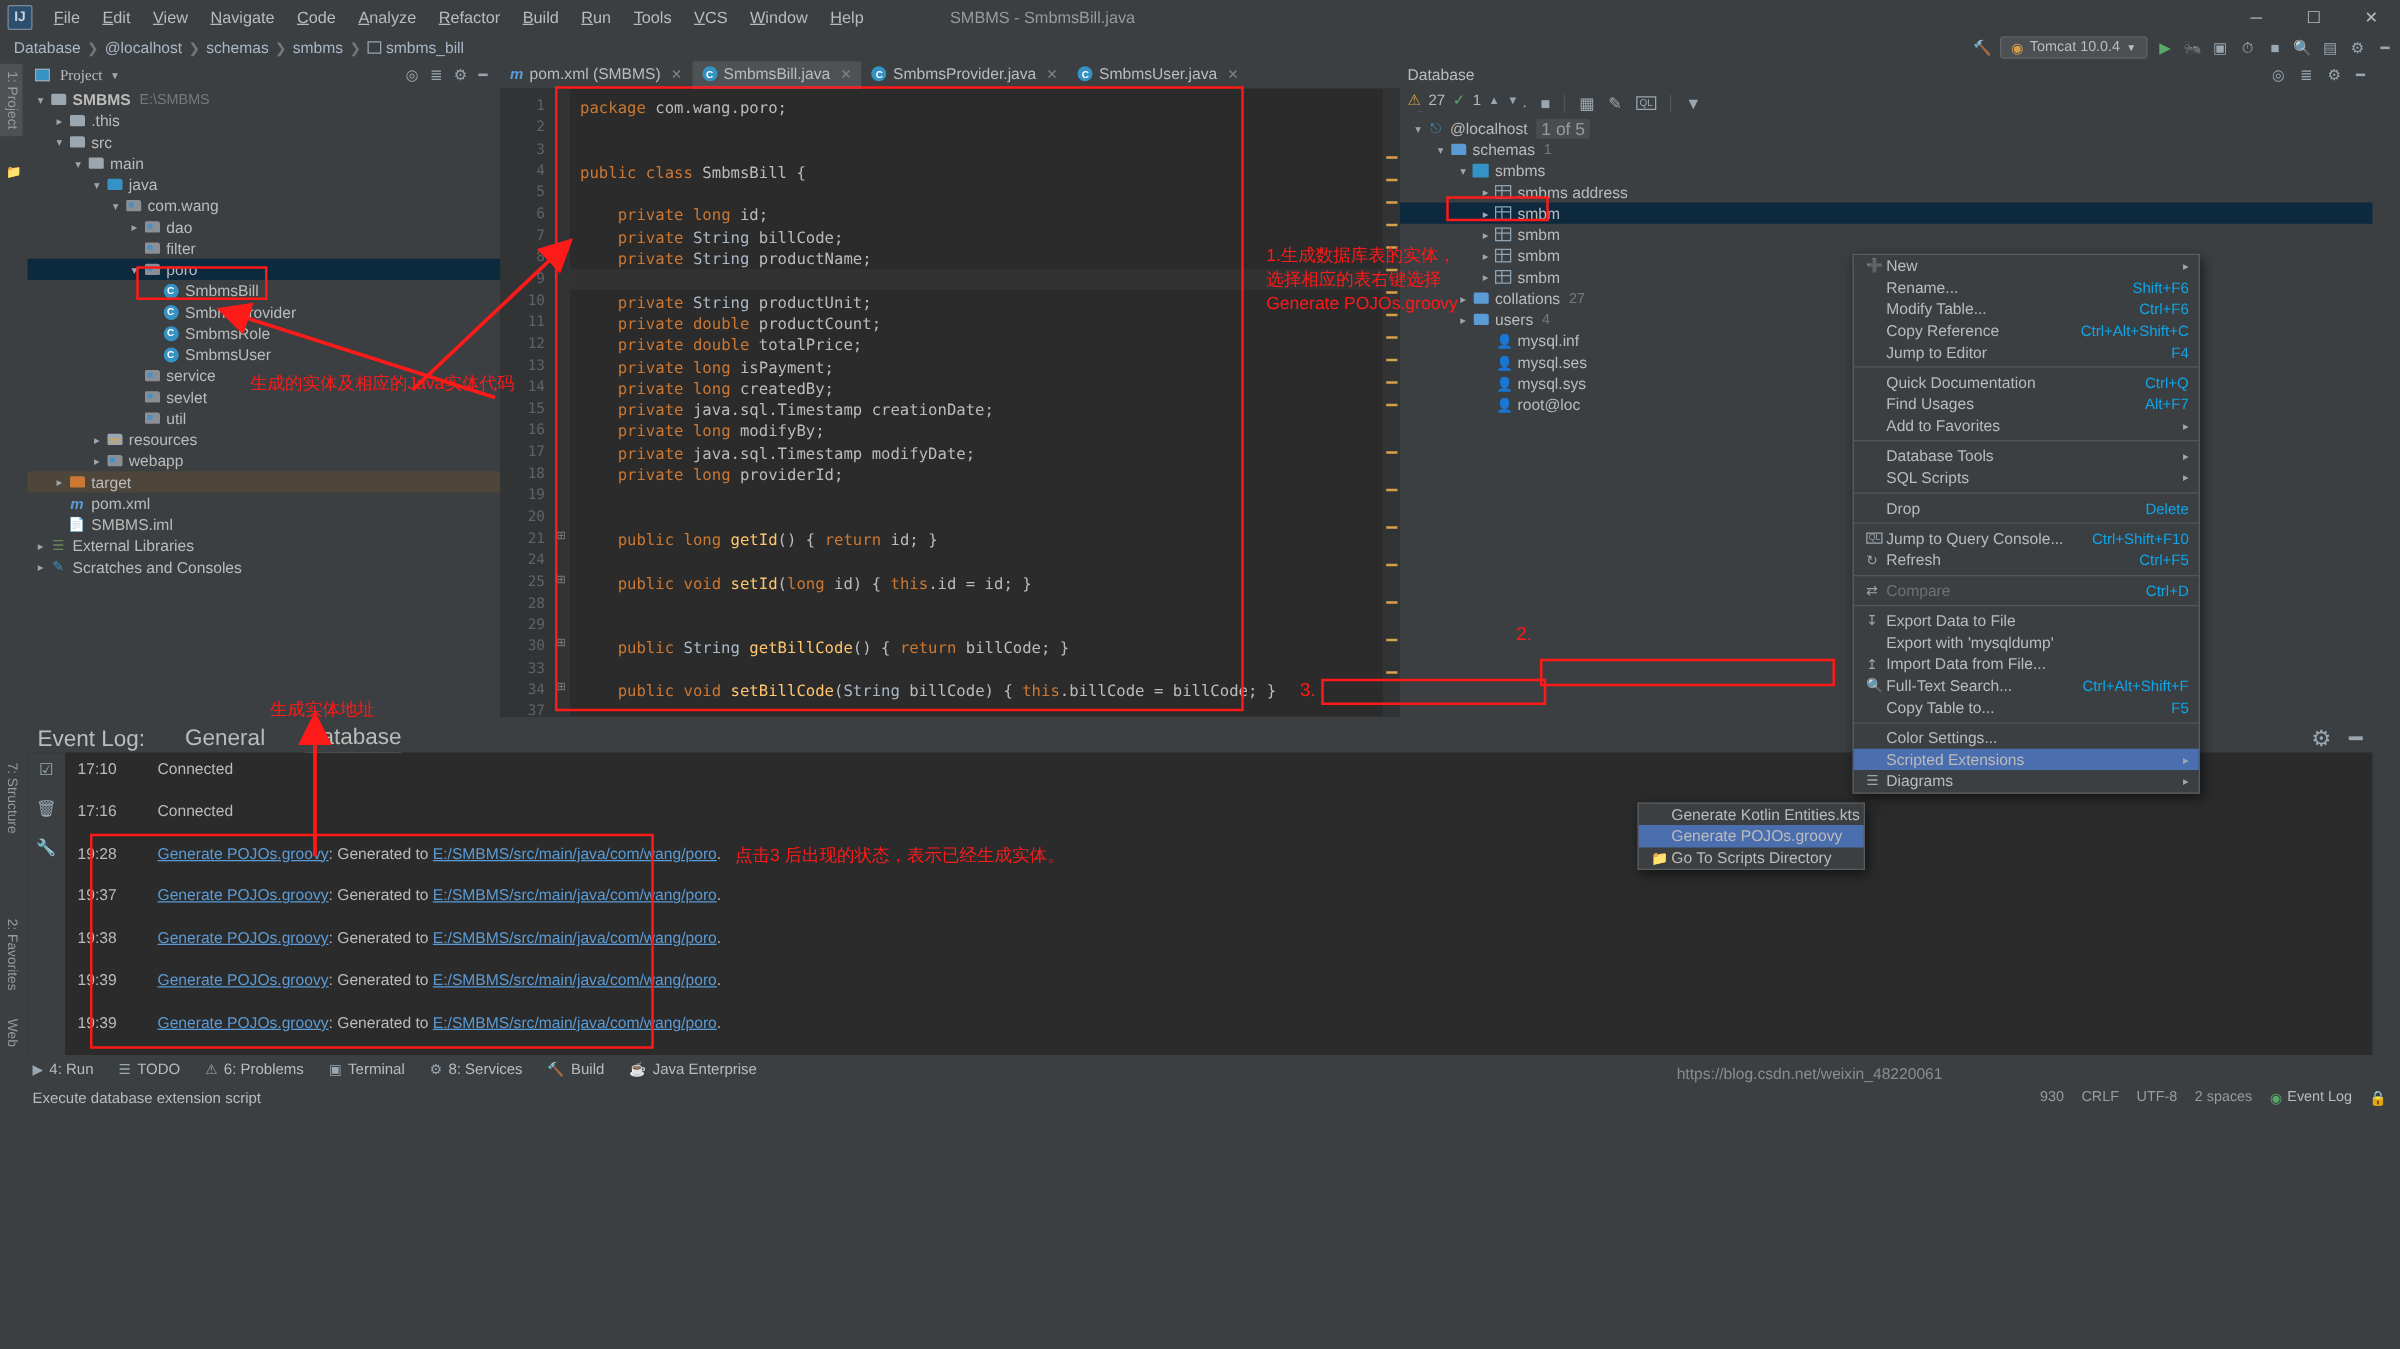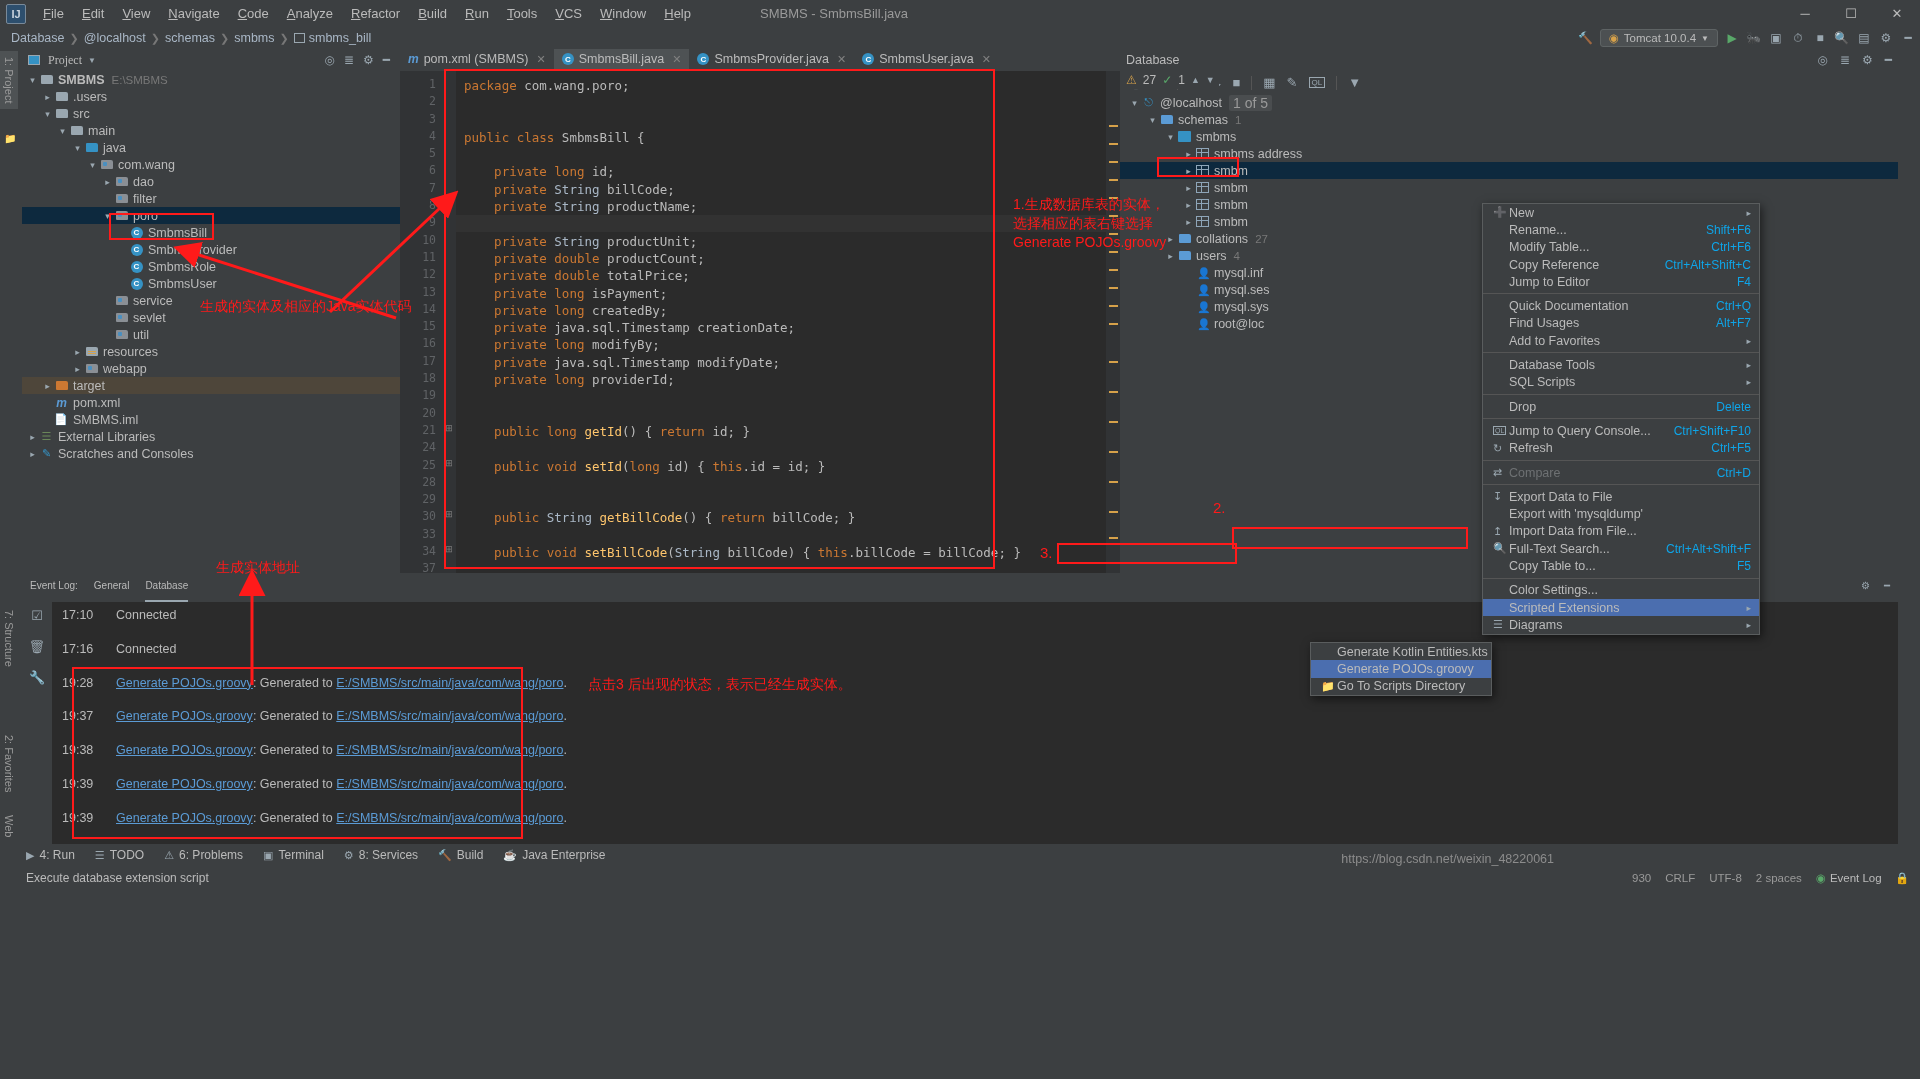--- a/index.html
+++ b/index.html
@@ -115,29 +115,29 @@
   .ctx-sep { height:1px; background:#555; margin:3px 0; }
   .ul { text-decoration:underline; }
 
   
   .sub { position:absolute; left:1310px; top:642px; width:182px; background:#3c3f41;
     border:1px solid #5a5d5e; box-shadow:2px 3px 9px rgba(0,0,0,.55); z-index:50; font-size:12.5px; }
   .sub .ctx-it { padding-left:10px; }
 
   
   .elog { position:absolute; left:22px; top:580px; width:1876px; height:264px; background:#3c3f41; }
-  .elog-tabs { height:22px; display:flex; gap:16px; padding:0 8px; font-size:10px; }
+  .elog-tabs { height:22px; display:flex; align-items:center; gap:32px; padding:0 8px; font-size:18px; }
   .elog-tabs .et { color:#bbbbbb; padding-bottom:2px; }
   .elog-tabs .et.act { border-bottom:2px solid #9aa7b0; }
   .elog-tabs .r { margin-left:auto; display:flex; gap:14px; color:#9aa7b0; }
   .elog-body { position:absolute; top:22px; left:0; right:0; bottom:0; display:flex; background:#2b2b2b; }
   .elog-side { width:30px; background:#3c3f41; padding-top:6px; display:flex;
     flex-direction:column; align-items:center; gap:16px; color:#9aa7b0; font-size:13px; }
   .elog-list { flex:1; padding:6px 0 0 10px; font-size:12.5px; }
-  .ev { height:33.8px; display:flex; align-items:flex-start; gap:16px; }
+  .ev { height:33.8px; display:flex; align-items:flex-start; gap:26px; }
   .ev .ts { color:#bbbbbb; width:38px; }
   .ev a { color:#5b9bd5; text-decoration:underline; }
   .ev .msg { color:#bbbbbb; }
 
   
   .btmbar { position:absolute; left:0; top:844px; width:1920px; height:22px;
     background:#3c3f41; display:flex; align-items:center; gap:20px; padding-left:26px; font-size:12px; }
   .btmbar .bi { display:flex; align-items:center; gap:5px; color:#bbbbbb; }
   .statusbar { position:absolute; left:0; top:866px; width:1920px; height:23px;
     background:#3c3f41; display:flex; align-items:center; padding-left:26px; font-size:12px; color:#bbbbbb; }
@@ -260,21 +260,21 @@
             <span class="fold" style="background:#9aa7b0"></span>
           </span>
           <span class="nm bold">SMBMS</span>
           <span class="dim">E:\SMBMS</span>
         </div>
         <div class="row" style="padding-left: 19px;">
           <span class="tw">▸</span>
           <span class="ico">
             <span class="fold"></span>
           </span>
-          <span class="nm">.users</span>
+          <span class="nm">.this</span>
         </div>
         <div class="row" style="padding-left: 19px;">
           <span class="tw">▾</span>
           <span class="ico">
             <span class="fold"></span>
           </span>
           <span class="nm">src</span>
         </div>
         <div class="row" style="padding-left: 34px;">
           <span class="tw">▾</span>

